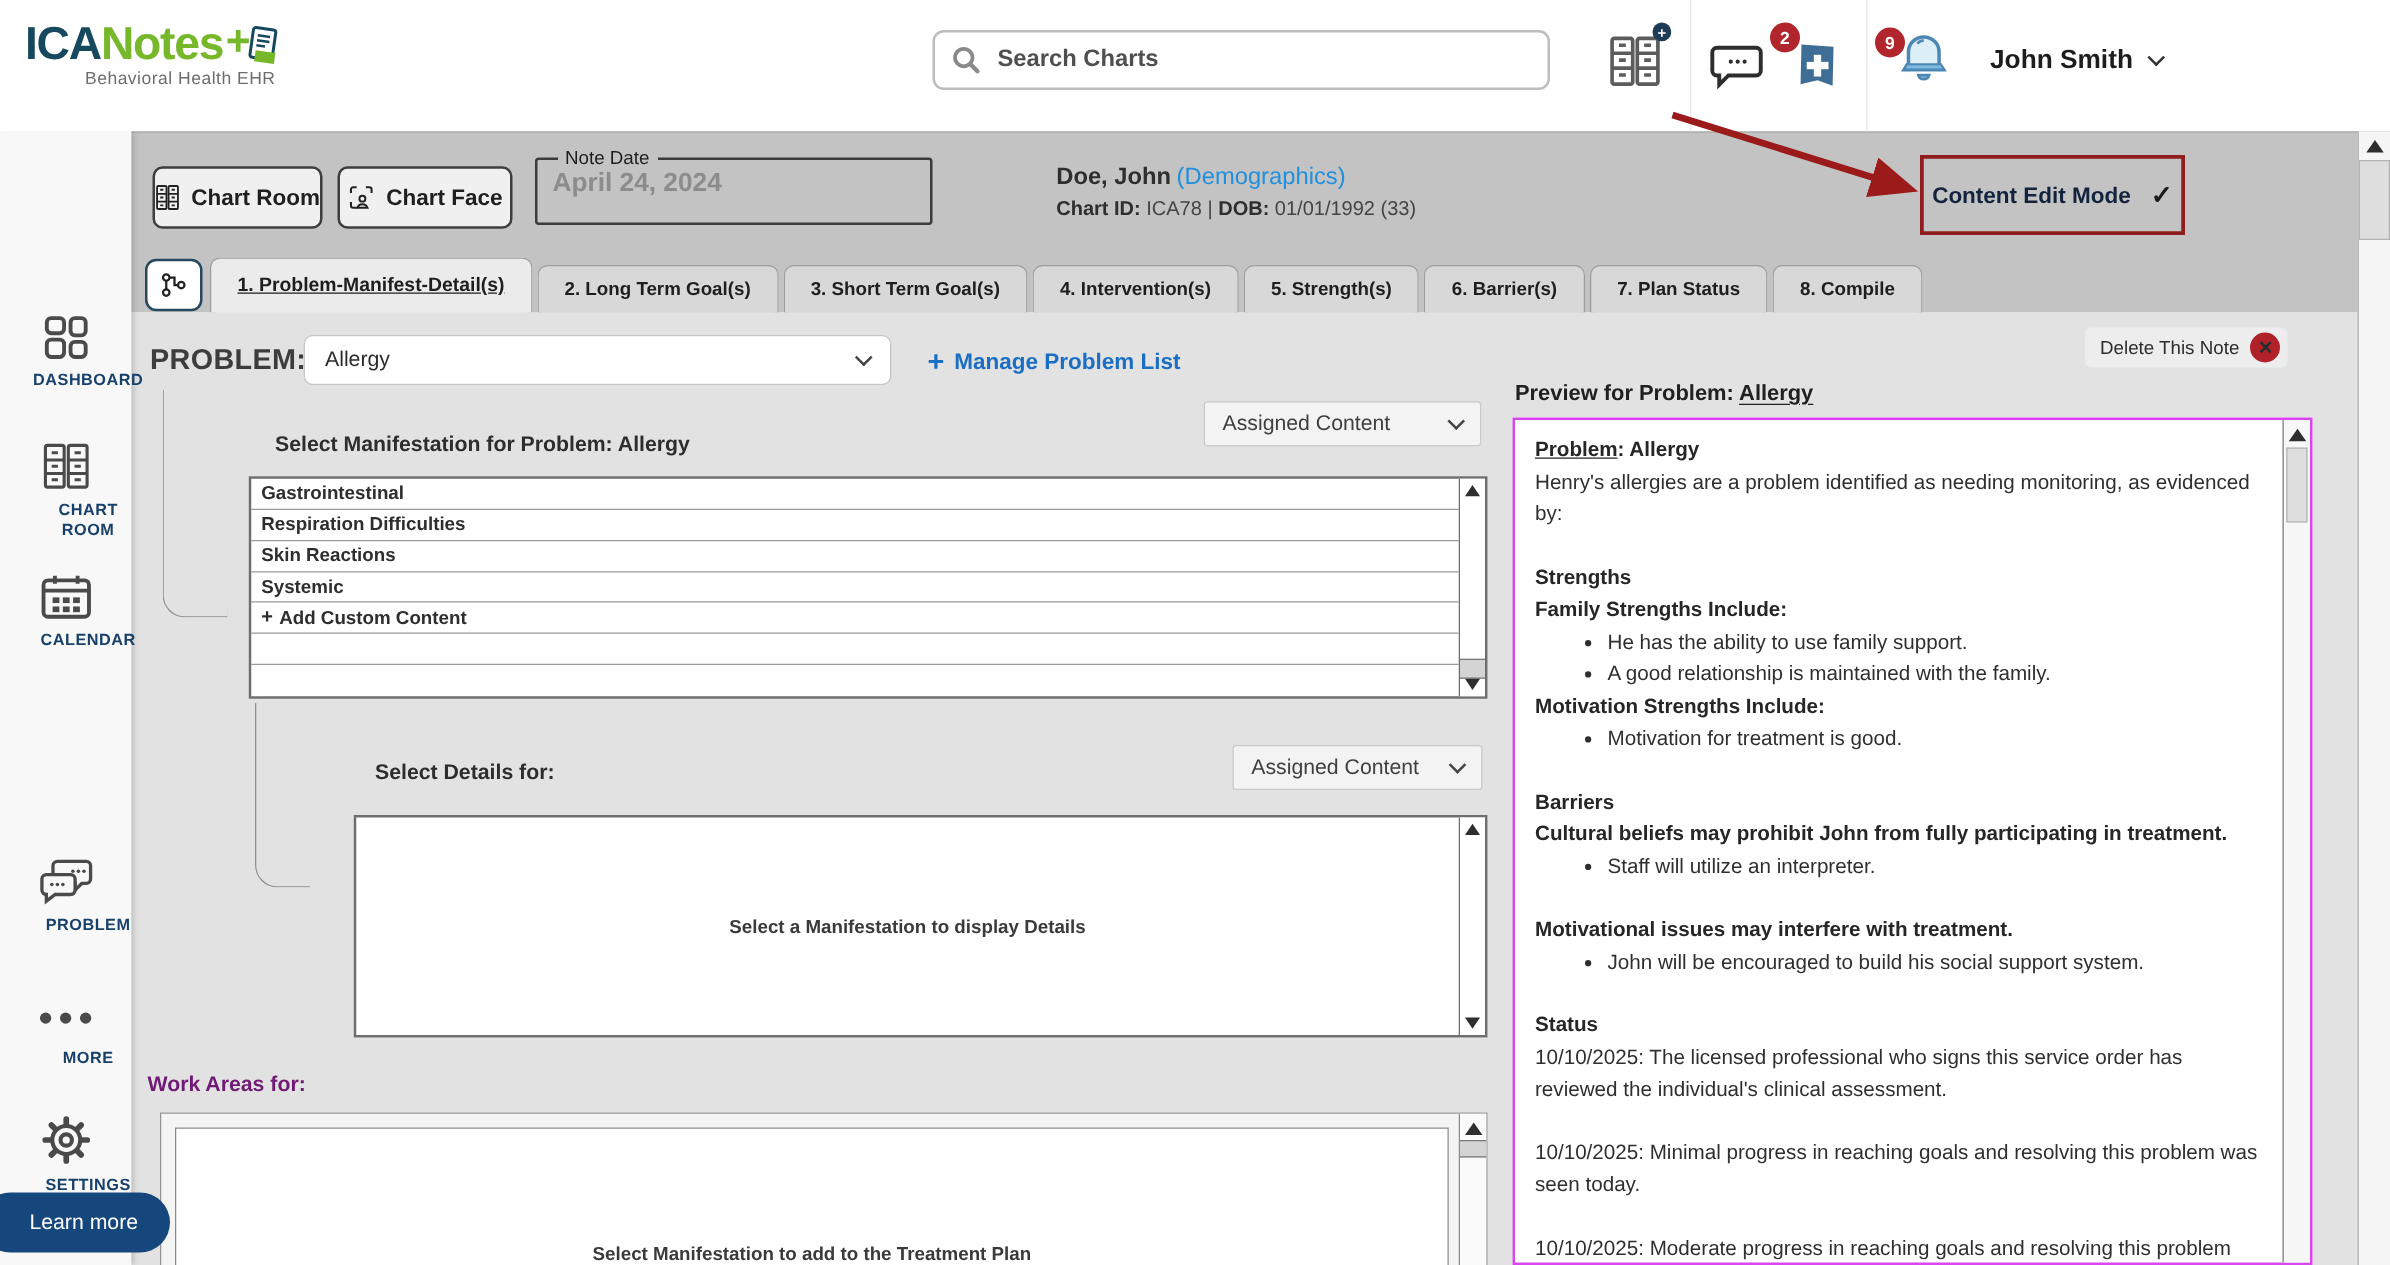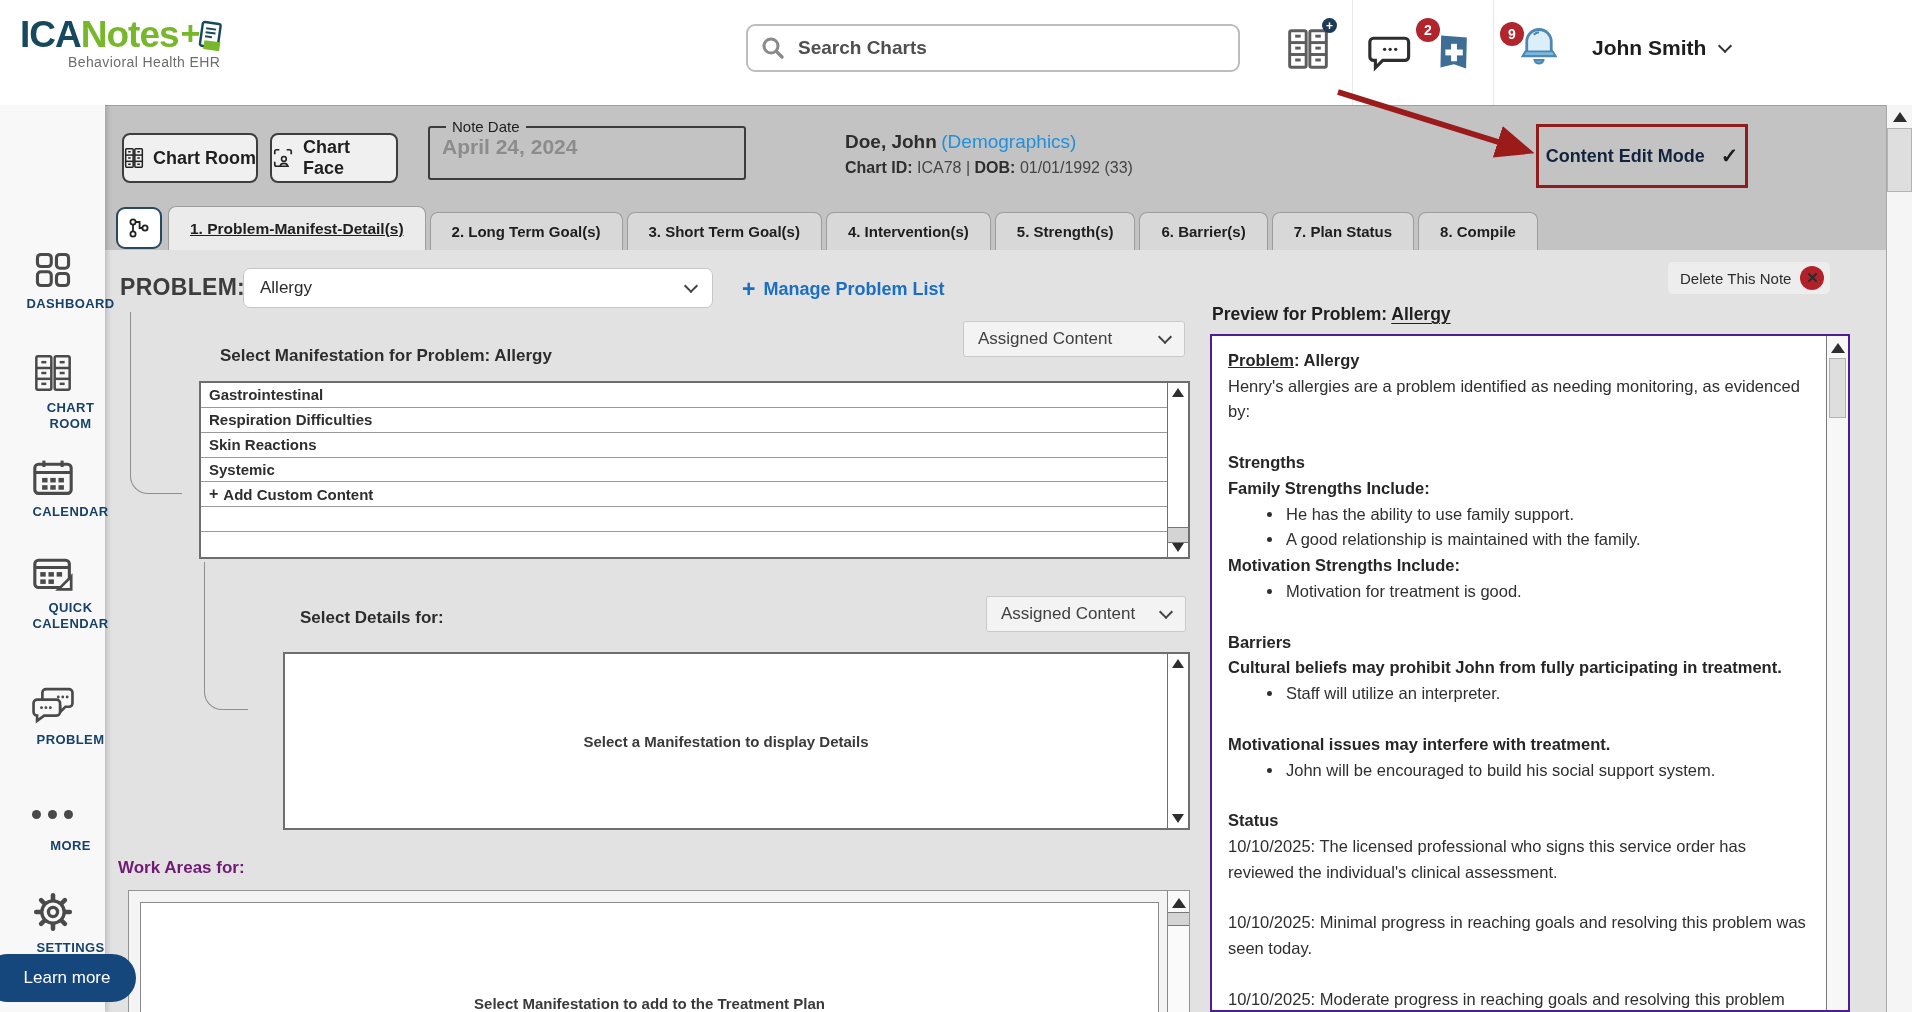--- a/index.html
+++ b/index.html
@@ -93,21 +93,21 @@
   .work-label{position:absolute;left:118px;top:858px;font-size:17px;font-weight:700;color:#701a75;}
   .work-outer{position:absolute;left:128px;top:890px;width:1062px;height:200px;background:#f4f4f4;border:1px solid #949494;display:flex;}
   .work-inner{flex:1;background:#fff;border:1px solid #8a8a8a;margin:11px 0 0 11px;position:relative;}
   .work-inner .msg{position:absolute;left:0;right:0;top:92px;text-align:center;font-size:15px;font-weight:700;color:#3a3a3a;}
   .work-sb{width:22px;margin-left:8px;border-left:1px solid #8a8a8a;background:#fafafa;display:flex;flex-direction:column;}
   .work-sb .thumb{height:14px;background:#d4d4d4;border-top:1px solid #777;border-bottom:1px solid #777;margin-top:4px;}
 
   
   .pv-h{position:absolute;left:1212px;top:304px;font-size:17.5px;font-weight:700;color:#202020;}
   .pv-h u{text-underline-offset:3px;}
-  .pv-box{position:absolute;left:1210px;top:334px;width:640px;height:678px;background:#fff;border:2px solid #4c1d95;display:flex;}
+  .pv-box{position:absolute;left:1210px;top:334px;width:640px;height:678px;background:#fff;border:2px solid #d946ef;display:flex;}
   .pv-body{flex:1;padding:12px 10px 12px 16px;font-size:16.5px;color:#2f2f2f;line-height:1.56;overflow:hidden;}
   .pv-body p{margin:0;}
   .pv-body .b{font-weight:700;color:#262626;}
   .pv-body .gap{height:25px;}
   .pv-body ul{margin:0;padding-left:56px;}
   .pv-body li{padding-left:2px;}
   .pv-sb{width:22px;border-left:1px solid #7a7a7a;background:#f7f7f7;display:flex;flex-direction:column;}
   .pv-sb .thumb{height:60px;background:#dedede;border:1px solid #b3b3b3;margin:5px 2px 0;}
   svg{display:block;}
 </style>
@@ -253,39 +253,20 @@
               <rect x="6" y="11.5" width="3" height="2.5"></rect>
               <rect x="10.5" y="11.5" width="3" height="2.5"></rect>
               <rect x="15" y="11.5" width="3" height="2.5"></rect>
               <rect x="6" y="15.5" width="3" height="2.5"></rect>
               <rect x="10.5" y="15.5" width="3" height="2.5"></rect>
               <rect x="15" y="15.5" width="3" height="2.5"></rect>
             </g>
           </svg>
         </span>
       <span class="nav-label">CALENDAR</span>
-    </div>
-    <div class="nav-item" style="top:448px;">
-      <span>
-          <svg width="44" height="40" viewBox="0 0 24 22">
-            <g fill="none" stroke="#4a4a4a" stroke-width="1.7">
-              <rect x="2" y="4" width="19" height="15" rx="2"></rect>
-              <line x1="2" y1="8" x2="21" y2="8"></line>
-            </g>
-            <g fill="#4a4a4a">
-              <rect x="5" y="10.5" width="3" height="2.5"></rect>
-              <rect x="9.5" y="10.5" width="3" height="2.5"></rect>
-              <rect x="14" y="10.5" width="3" height="2.5"></rect>
-              <rect x="5" y="14.5" width="3" height="2.5"></rect>
-              <rect x="9.5" y="14.5" width="3" height="2.5"></rect>
-            </g>
-            <path d="M15 20 L22 13 L22 20 Z" fill="#fff" stroke="#4a4a4a" stroke-width="1.5"></path>
-          </svg>
-        </span>
-      <span class="nav-label" style="width:86px;">QUICK CALENDAR</span>
     </div>
     <div class="nav-item" style="top:580px;">
       <span>
           <svg width="46" height="40" viewBox="0 0 26 22">
             <g fill="#f8f8f8" stroke="#4a4a4a" stroke-width="1.5">
               <path d="M9 2 h13 a2 2 0 0 1 2 2 v6 a2 2 0 0 1 -2 2 h-2 l-3 3 v-3 h-8 a2 2 0 0 1 -2 -2 v-6 a2 2 0 0 1 2 -2 z"></path>
               <path d="M4 8 h11 a2 2 0 0 1 2 2 v5 a2 2 0 0 1 -2 2 h-7 l-4 3 v-3 a2 2 0 0 1 -2 -2 v-5 a2 2 0 0 1 2 -2 z"></path>
             </g>
             <g fill="#4a4a4a">
               <circle cx="16" cy="6.5" r=".8"></circle>
@@ -354,21 +335,21 @@
             <line x1="16" y1="5.5" x2="19" y2="5.5"></line>
             <line x1="5" y1="13" x2="8" y2="13"></line>
             <line x1="16" y1="13" x2="19" y2="13"></line>
             <line x1="5" y1="20.5" x2="8" y2="20.5"></line>
             <line x1="16" y1="20.5" x2="19" y2="20.5"></line>
           </g>
         </svg>
       </span>
     <span>Chart Room</span>
   </div>
-  <div class="tb-btn" style="left:270px;top:133px;width:128px;">
+  <div class="tb-btn" style="left:270px;top:133px;width:140px;">
     <span>
         <svg width="22" height="22" viewBox="0 0 24 24">
           <path d="M8 3 H5 a2 2 0 0 0 -2 2 v3 M3 16 v3 a2 2 0 0 0 2 2 h3 M16 3 h3 a2 2 0 0 1 2 2 v3" fill="none" stroke="#222" stroke-width="1.8"></path>
           <circle cx="13" cy="13" r="2.6" fill="none" stroke="#222" stroke-width="1.7"></circle>
           <path d="M8.5 21 a4.8 4.8 0 0 1 9 0 z" fill="none" stroke="#222" stroke-width="1.7"></path>
         </svg>
       </span>
     <span>Chart Face</span>
   </div>
 

